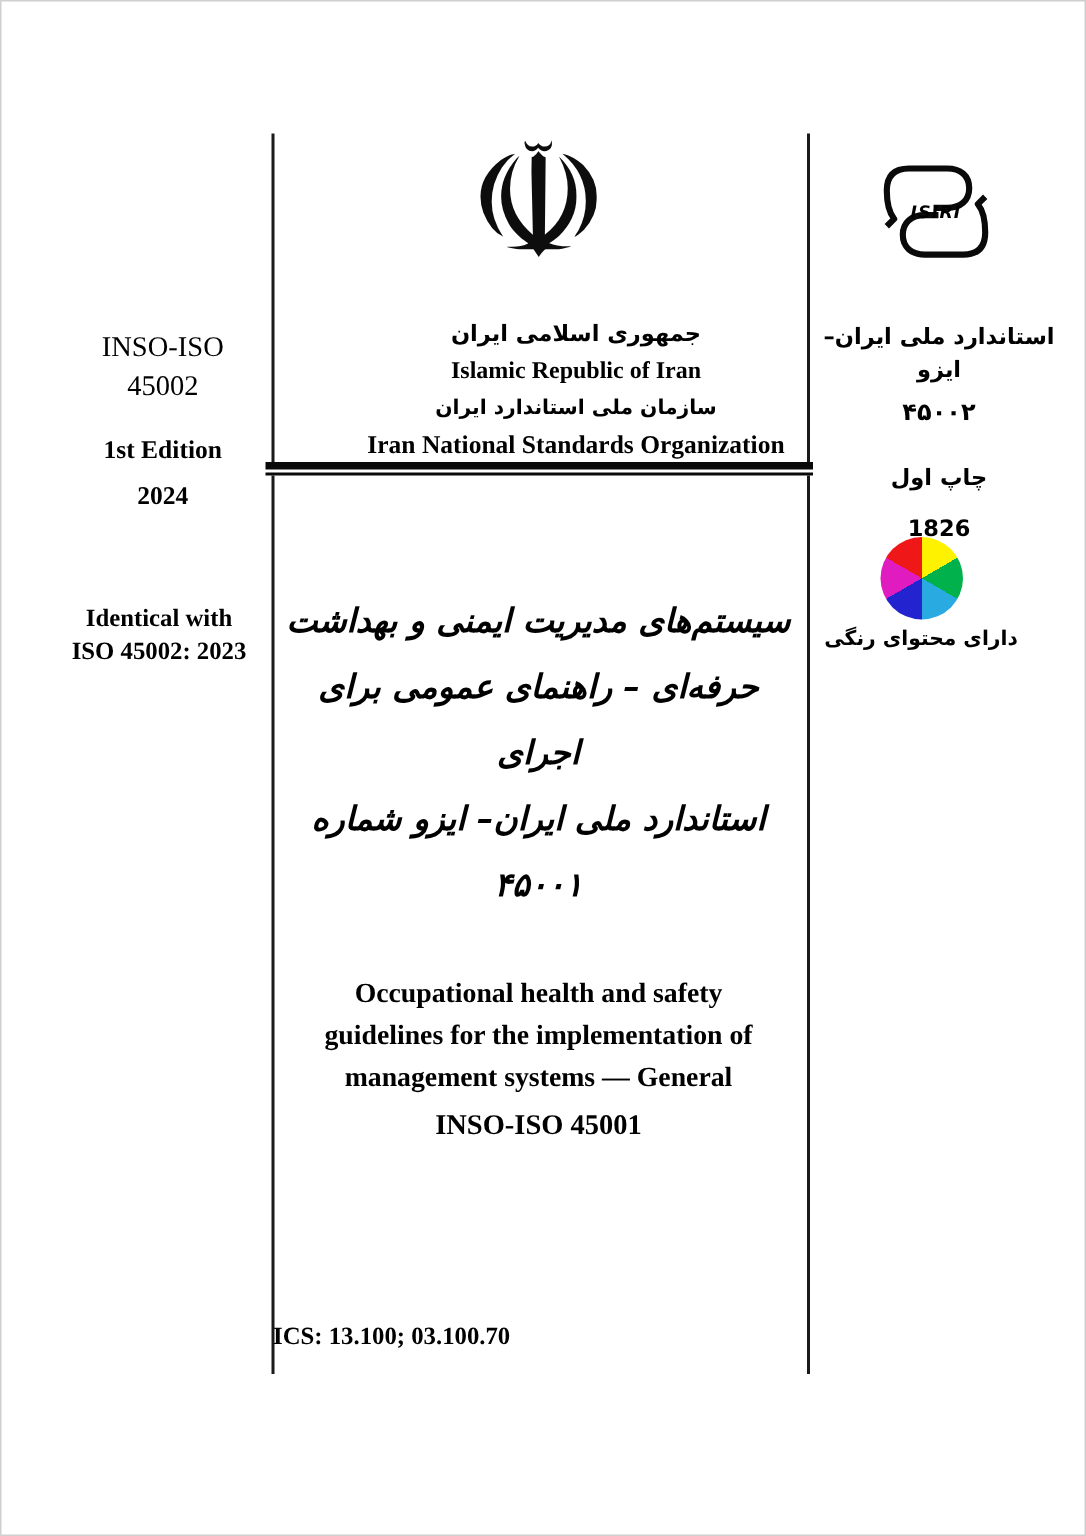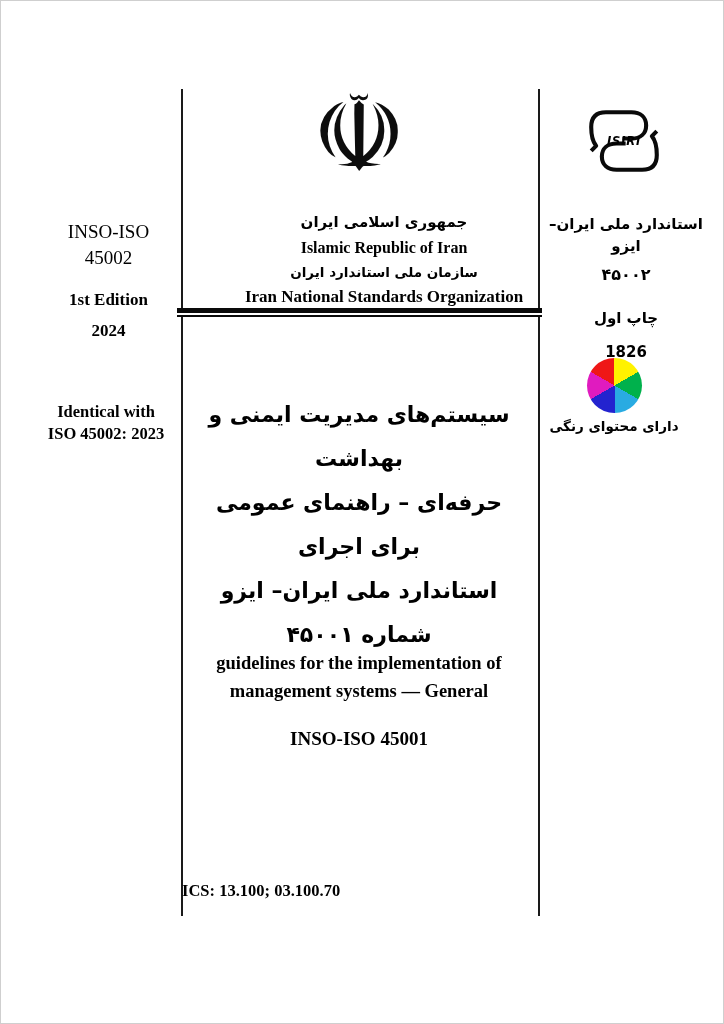--- a/index.html
+++ b/index.html
@@ -66,27 +66,27 @@
     position:absolute; left:586px; top:357px; width:55px; height:55px;
     border-radius:50%;
   }
   .color-note {
     position:absolute; left:543px; top:414px; width:140px; text-align:center;
     font-size:13.5px; line-height:22px;
   }
 
   .title-fa {
     position:absolute; left:188px; top:392px; width:340px;
-    text-align:center; font-size:22px; line-height:44px;
+    text-align:center; font-size:22px; line-height:44px;font-style:italic;
   }
   .title-en {
     position:absolute; left:186px; top:648px; width:344px; text-align:center;
     font-weight:bold; font-size:18.5px; line-height:28px;
   }
-  .title-en .code { margin-top:20px; font-size:19px; }
+  .title-en .code { margin-top:4px; font-size:19px; }
 
   .ics {
     position:absolute; left:181px; top:880px; width:356px; 
     font-weight:bold; font-size:16.5px;
   }
 </style>
 </head>
 <body>
 
 <div class="page">
@@ -134,20 +134,21 @@
   <div class="color-wheel" style="background: conic-gradient(rgb(255, 242, 0) 0deg, rgb(255, 242, 0) 60deg, rgb(0, 177, 76) 60deg, rgb(0, 177, 76) 120deg, rgb(41, 171, 226) 120deg, rgb(41, 171, 226) 180deg, rgb(35, 35, 207) 180deg, rgb(35, 35, 207) 240deg, rgb(224, 27, 191) 240deg, rgb(224, 27, 191) 300deg, rgb(239, 23, 23) 300deg, rgb(239, 23, 23) 360deg);"></div>
   <div class="color-note fa">دارای محتوای رنگی</div>
 
   <div class="title-fa fa">
     <div>سیستم‌های مدیریت ایمنی و بهداشت</div>
     <div>حرفه‌ای – راهنمای عمومی برای اجرای</div>
     <div>استاندارد ملی ایران– ایزو شماره ۴۵۰۰۱</div>
   </div>
 
   <div class="title-en">
+    <div>Occupational health and safety</div>
     <div>guidelines for the implementation of</div>
     <div>management systems — General</div>
     <div class="code">INSO-ISO 45001</div>
   </div>
 
   <div class="ics">ICS: 13.100; 03.100.70</div>
 
 </div>
 
 </body></html>

